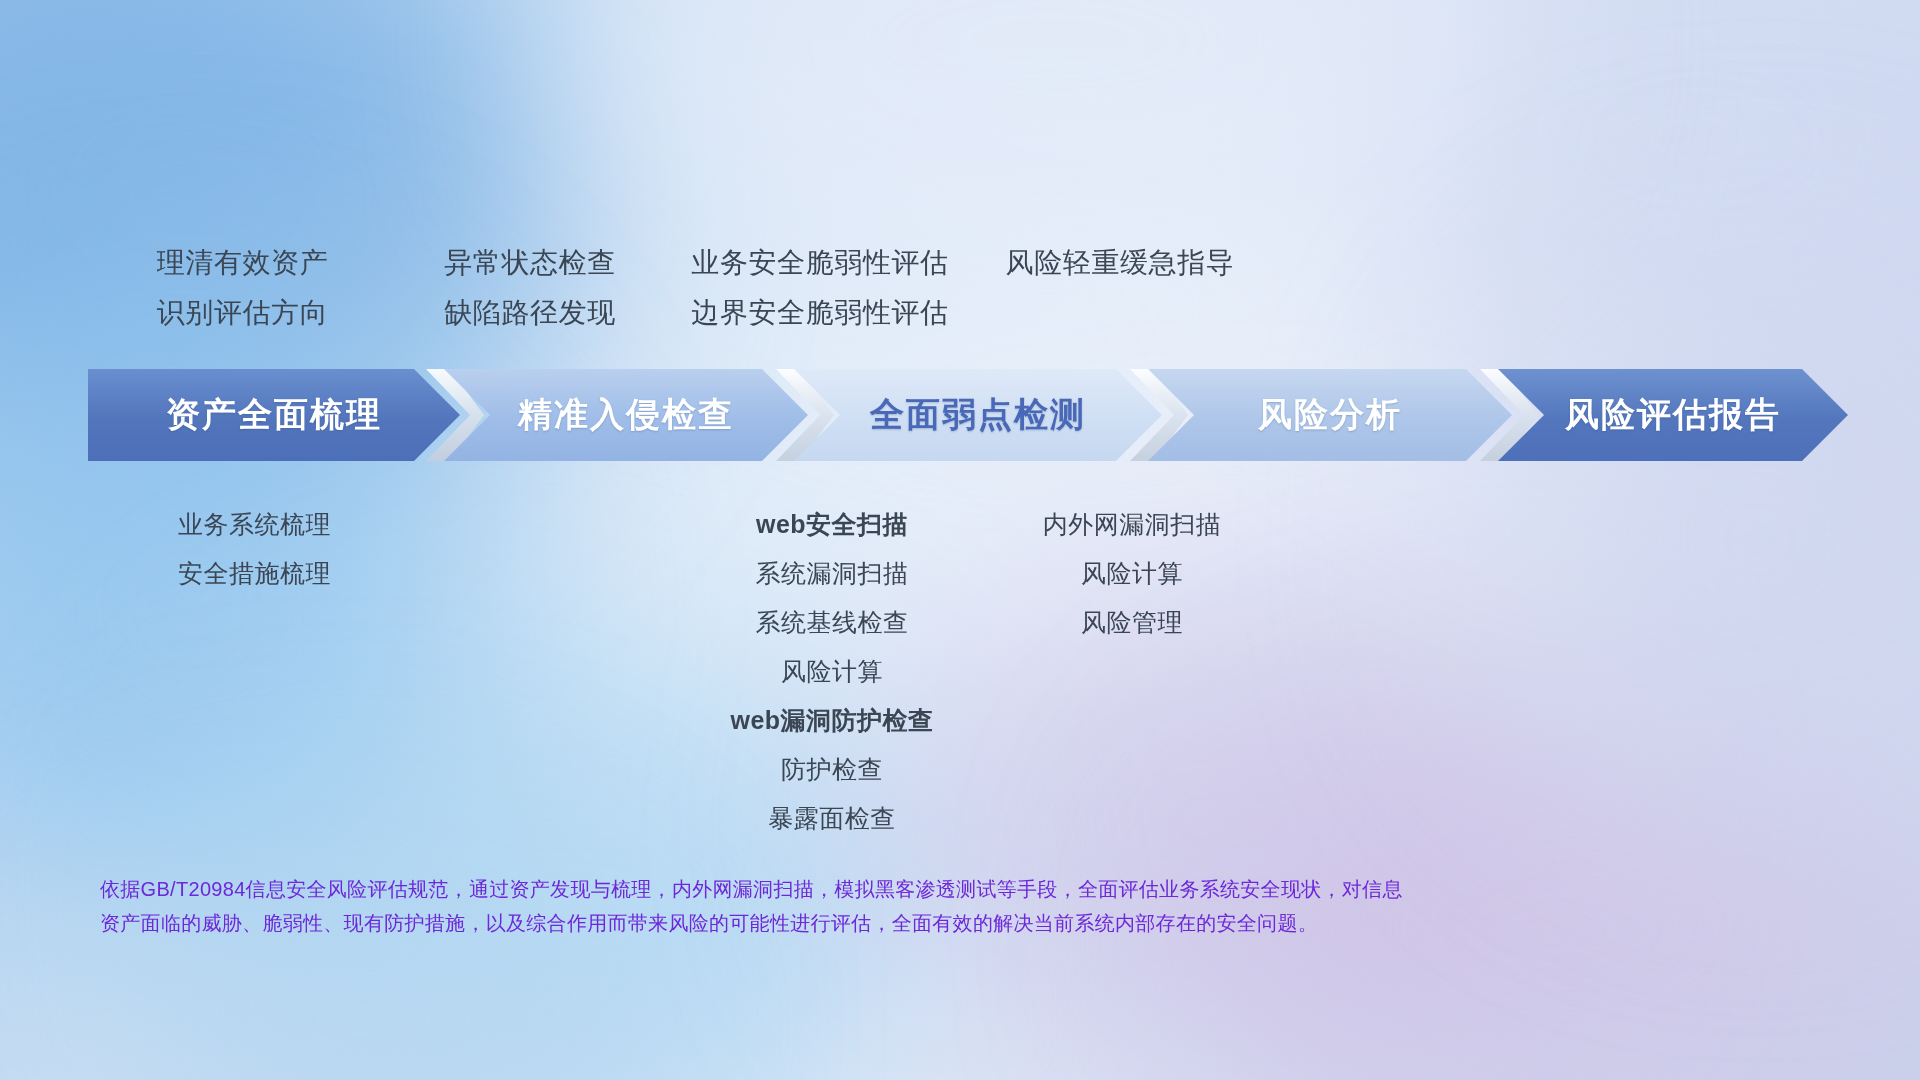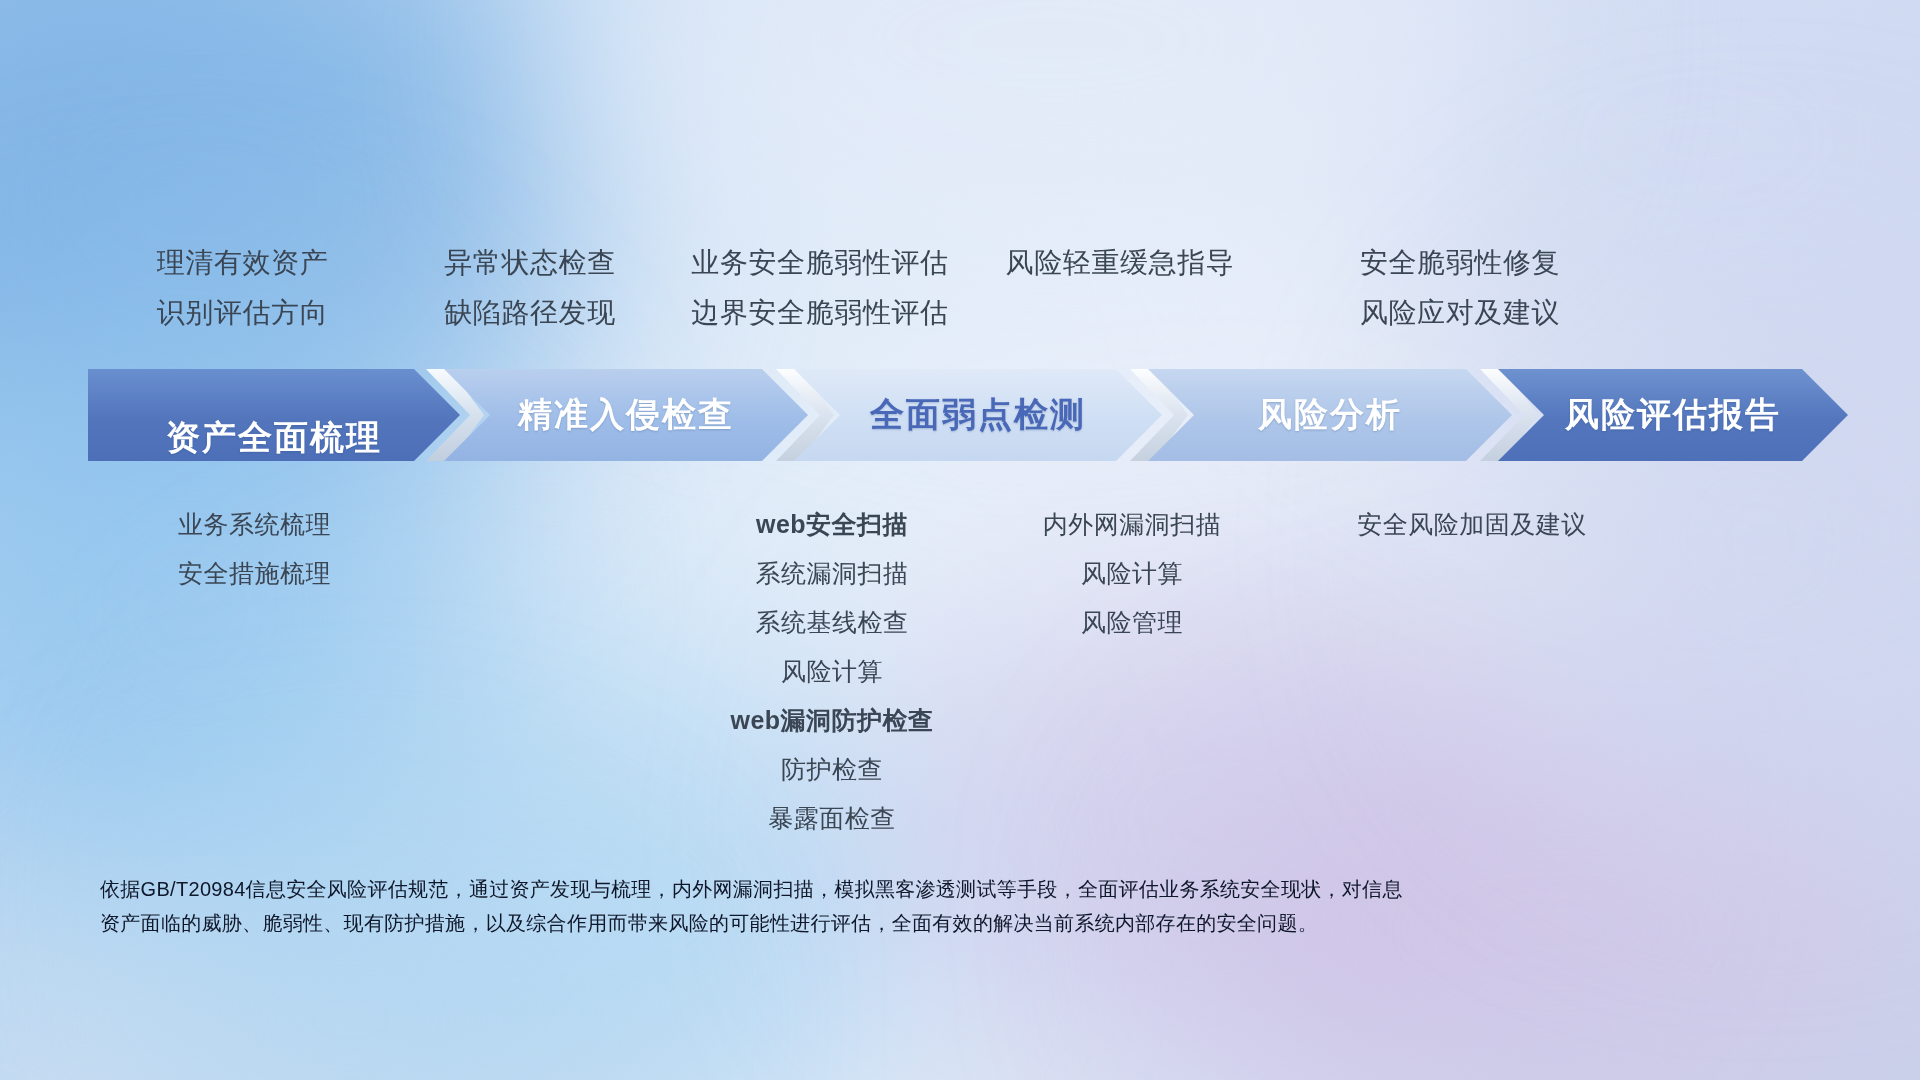--- a/index.html
+++ b/index.html
@@ -75,21 +75,20 @@
   }
   .arrow .label {
     font-size:34px; font-weight:bold; letter-spacing:2px;
     white-space:nowrap; width:100%; text-align:center;
     text-shadow:0 1px 2px rgba(40,70,120,0.25);
   }
 
   
   .shape-start {
     clip-path: polygon(0 0, calc(100% - 46px) 0, 100% 50%, calc(100% - 46px) 100%, 0 100%);
-    align-items: flex-end;
   }
   .shape-mid {
     clip-path: polygon(0 0, calc(100% - 46px) 0, 100% 50%, calc(100% - 46px) 100%, 0 100%, 46px 50%);
   }
 
   .a0 { left:0px;    width:372px; background:linear-gradient(180deg,#6a8fcf 0%,#5275bc 55%,#4c6fb8 100%); }
   .a0 .label { color:#ffffff; }
   .a1 { left:356px;  width:364px; background:linear-gradient(180deg,#b9cfee 0%,#9fbde8 55%,#93b3e3 100%); }
   .a1 .label { color:#ffffff; }
   .a2 { left:706px;  width:368px; background:linear-gradient(180deg,#dfe9f8 0%,#cfdff4 55%,#c6d8f1 100%); }
@@ -119,21 +118,21 @@
     line-height:49px;
     color:#3b4654;
     letter-spacing:0.5px;
     white-space:nowrap;
   }
   .bot-item.em { font-weight:bold; }
 
   .footer {
     position:absolute; left:100px; top:872px; width:1560px;
     font-size:20px; line-height:34px;
-    color:#0f172a; letter-spacing:0.3px;
+    color:#6d28d9; letter-spacing:0.3px;
   }
   .footer p { text-indent:0; }
 </style>
 </head>
 <body>
 
 <div class="bg">
   <div class="bg-base"></div>
   <div class="blob blob-a"></div>
   <div class="blob blob-b"></div>
@@ -189,29 +188,20 @@
       <div class="top-list">
         <div class="top-item">风险轻重缓急指导</div>
       </div>
       <div class="bottom-list">
         <div class="bot-item">内外网漏洞扫描</div>
         <div class="bot-item">风险计算</div>
         <div class="bot-item">风险管理</div>
       </div>
     </div>
 
-    <div class="col col-4">
-      <div class="top-list">
-        <div class="top-item">安全脆弱性修复</div>
-        <div class="top-item">风险应对及建议</div>
-      </div>
-      <div class="bottom-list">
-        <div class="bot-item">安全风险加固及建议</div>
-      </div>
-    </div>
 
   </div>
 
   <div class="band">
     <div class="arrow a0 shape-start">
       <div class="label">资产全面梳理</div>
     </div>
     <div class="arrow-edge e1"></div>
     <div class="arrow a1 shape-mid">
       <div class="label">精准入侵检查</div>

